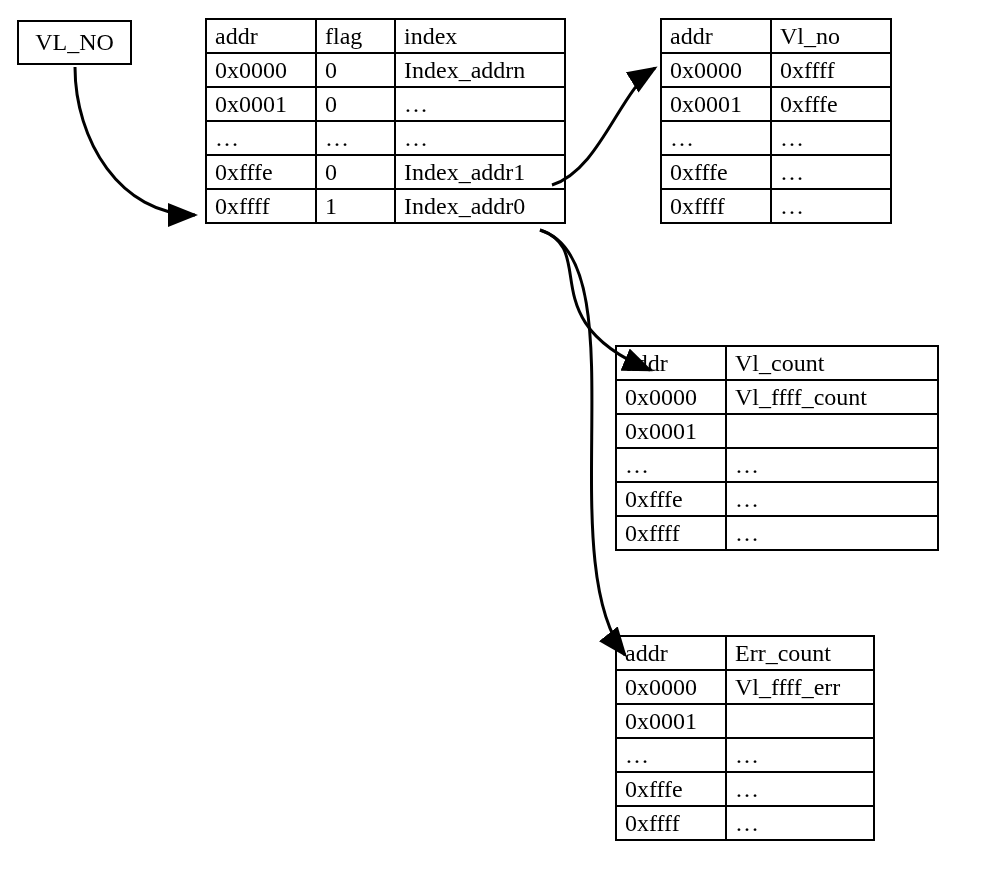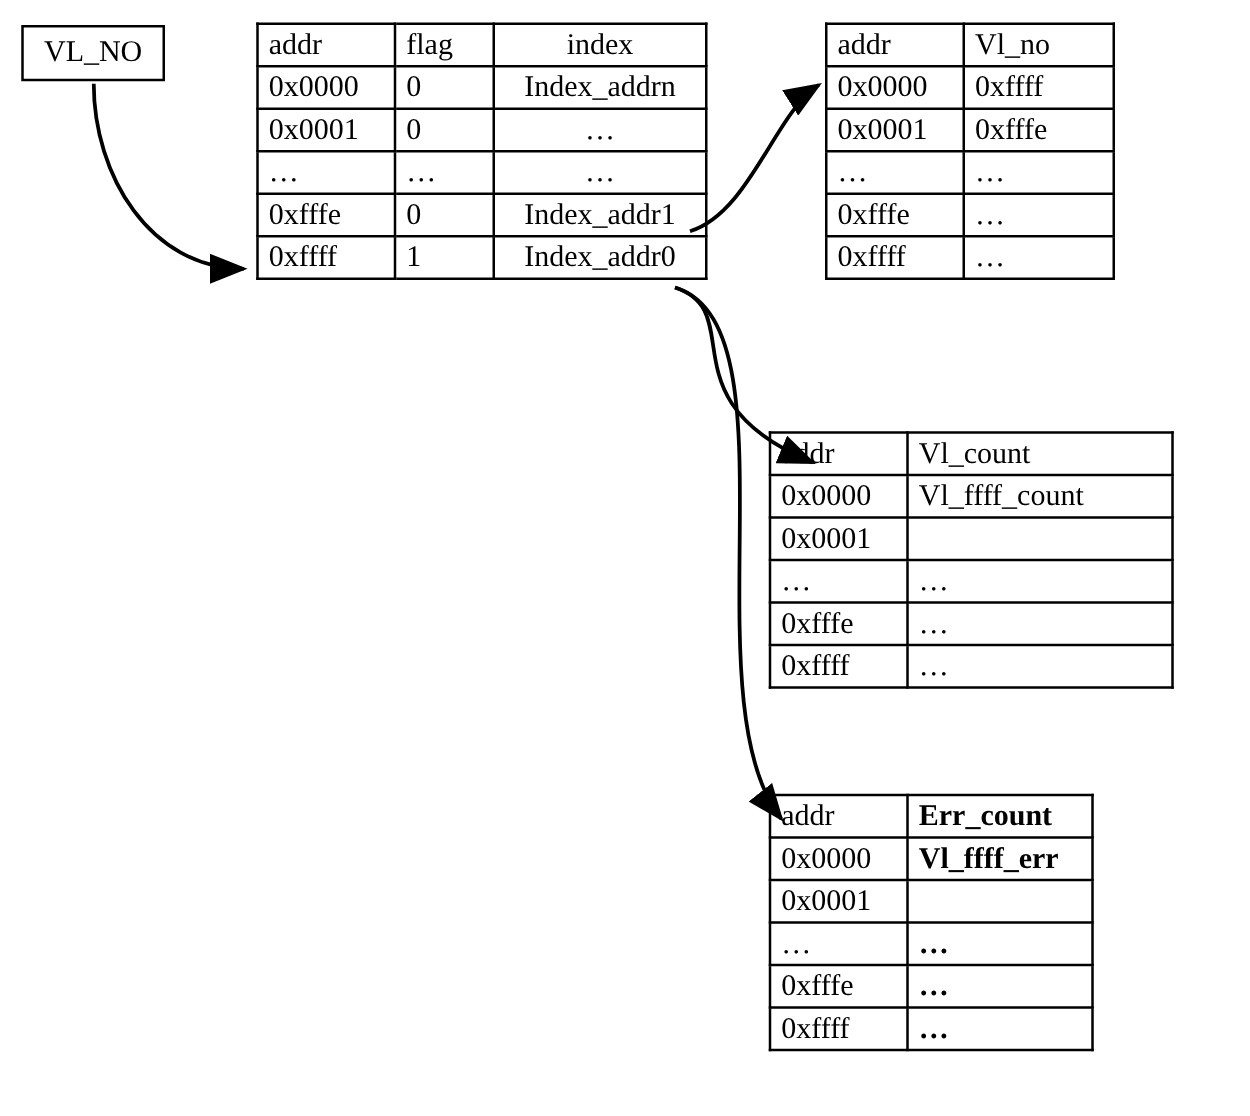--- a/index.html
+++ b/index.html
@@ -32,33 +32,33 @@
     border: 2px solid #000;
     padding: 2px 8px;
     height: 34px;
     vertical-align: middle;
     font-size: 24px;
   }
   
   .t1 { left: 205px; top: 18px; }
   .t1 .c1 { width: 110px; }
   .t1 .c2 { width: 79px; }
-  .t1 .c3 { width: 170px; text-align: center; }
+  .t1 .c3 { width: 170px; }
   
   .t2 { left: 660px; top: 18px; }
   .t2 .c1 { width: 110px; }
   .t2 .c2 { width: 120px; }
   
   .t3 { left: 615px; top: 345px; }
   .t3 .c1 { width: 110px; }
   .t3 .c2 { width: 212px; }
   
   .t4 { left: 615px; top: 635px; }
   .t4 .c1 { width: 110px; }
-  .t4 .c2 { width: 148px; font-weight: bold; }
+  .t4 .c2 { width: 148px; }
   svg.overlay {
     position: absolute;
     left: 0; top: 0;
     width: 1000px; height: 893px;
     pointer-events: none;
   }
 </style>
 </head>
 <body>
 

